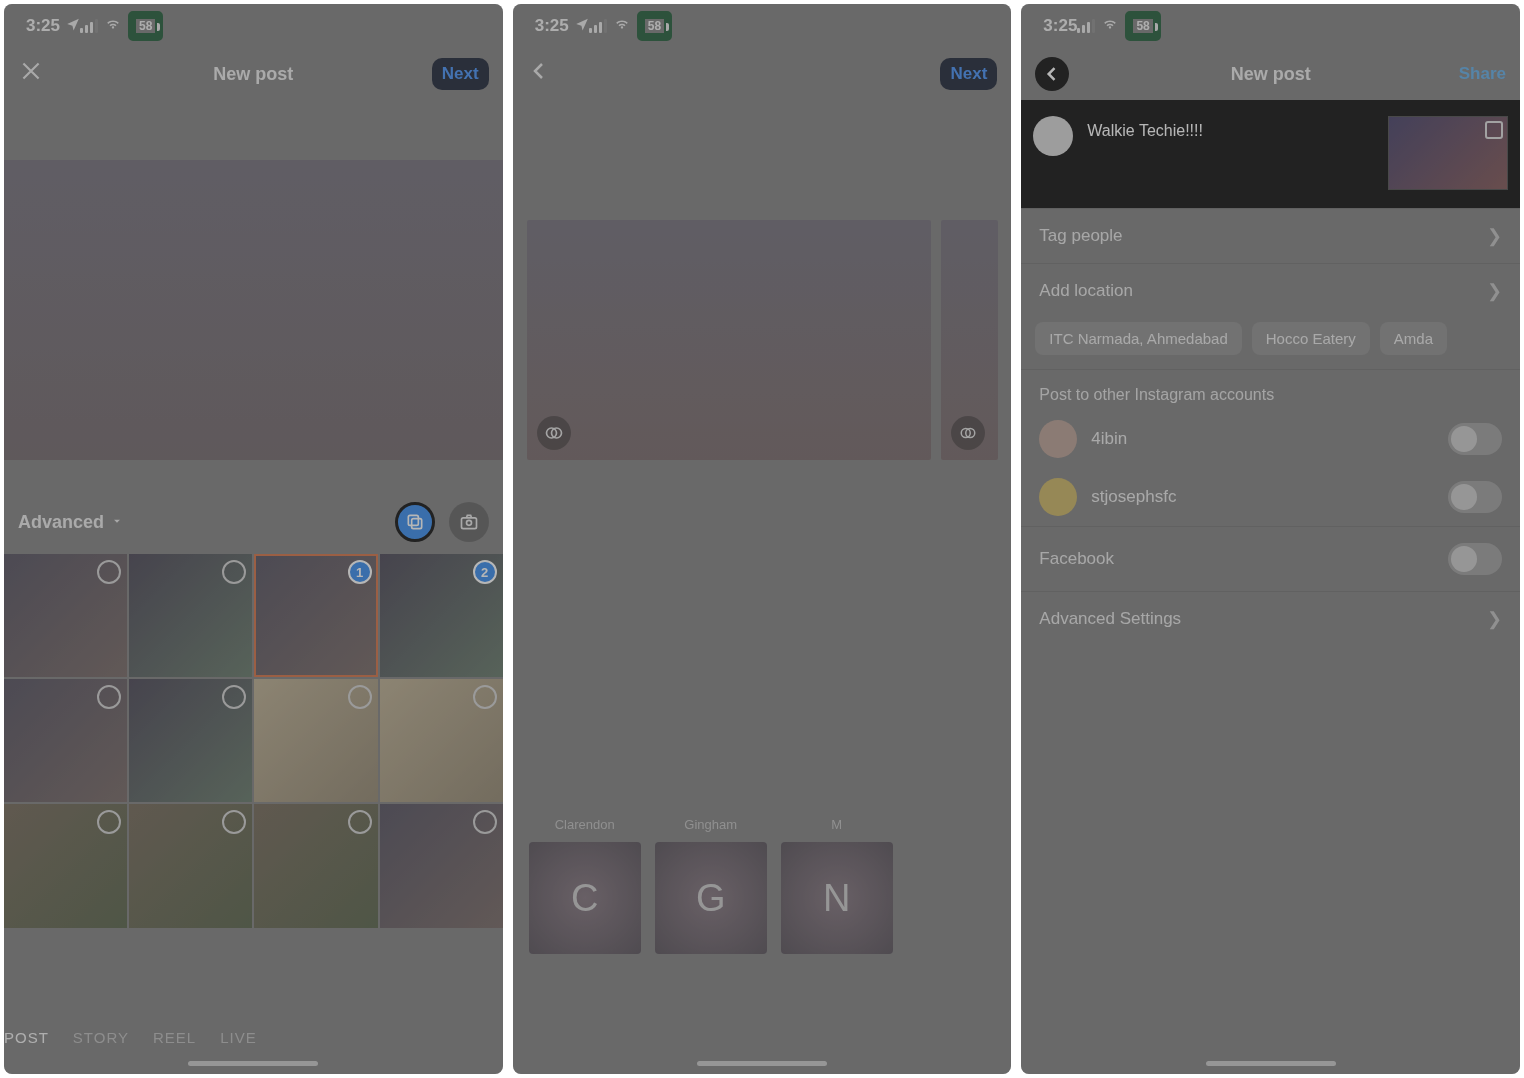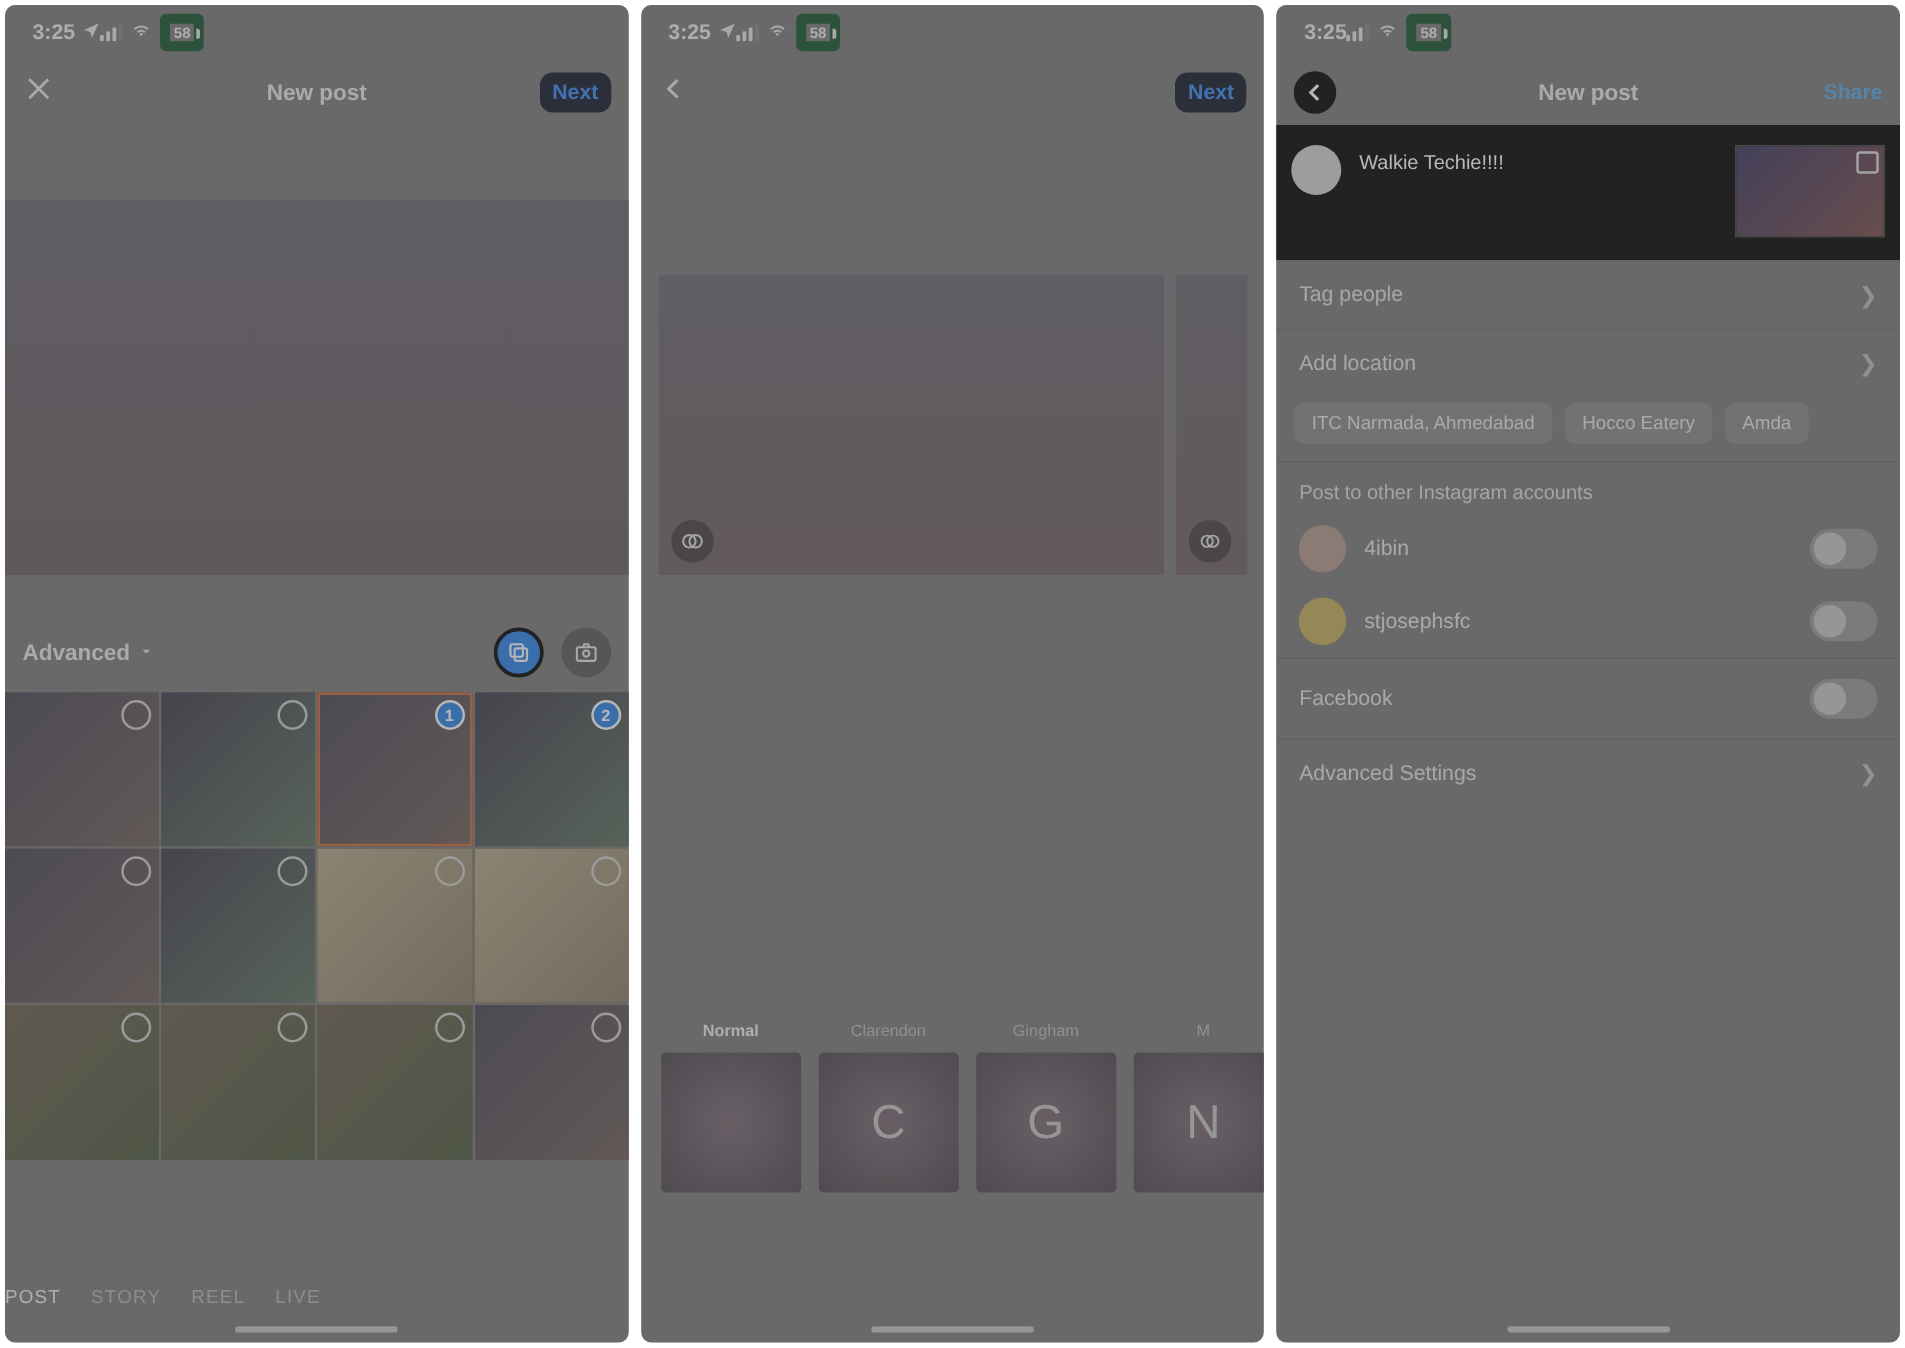--- a/index.html
+++ b/index.html
@@ -376,24 +376,20 @@
       <button class="vignette-btn">
         <svg width="18" height="18" viewBox="0 0 24 24" fill="none" stroke="#e0e0e0" stroke-width="2">
             <circle cx="9" cy="12" r="6"></circle>
             <circle cx="15" cy="12" r="6"></circle>
           </svg>
       </button>
     </div>
   </div>
 
   <div class="filters-row">
-    <div class="filt active">
-      <span class="filt-label">Normal</span>
-      <div class="filt-thumb"></div>
-    </div>
     <div class="filt">
       <span class="filt-label">Clarendon</span>
       <div class="filt-thumb">C</div>
     </div>
     <div class="filt">
       <span class="filt-label">Gingham</span>
       <div class="filt-thumb">G</div>
     </div>
     <div class="filt">
       <span class="filt-label">M</span>

